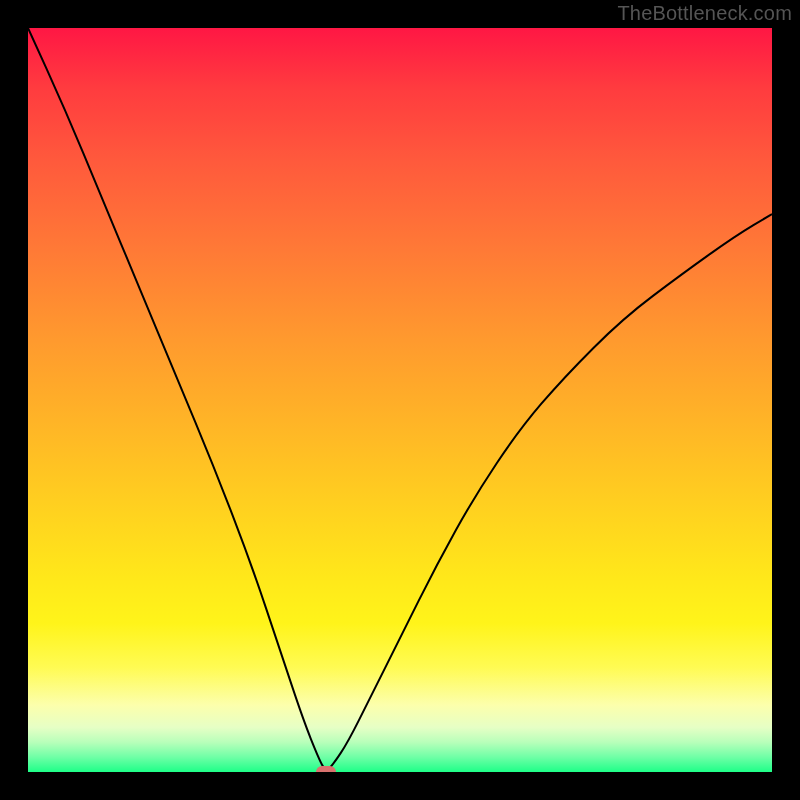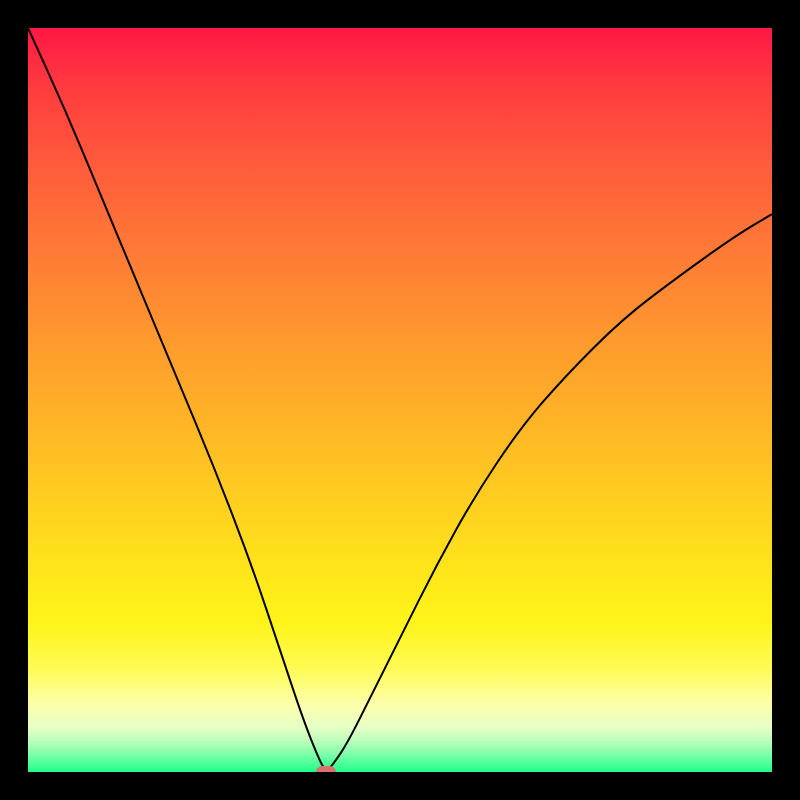--- a/index.html
+++ b/index.html
@@ -70,20 +70,21 @@
     border-radius: 6px;
     background: #d9726e;
     transform: translate(-50%, -50%);
   }
 </style>
 </head>
 <body>
 
 <div class="frame">
 
+  <div class="watermark">TheBottleneck.com</div>
 
   <div class="plot-area">
     <div class="gradient"></div>
 
     <svg class="curve" viewBox="0 0 100 100" preserveAspectRatio="none">
       <path id="curve-path" fill="none" stroke="#000000" stroke-width="2" d="M 0 0 Q 0 0 2.5 5.5 Q 5 11 7.5 17 Q 10 23 12.5 29 Q 15 35 17.5 41 Q 20 47 22.5 53 Q 25 59 27.5 65.5 Q 30 72 32 78 Q 34 84 35.5 88.5 Q 37 93 38 95.5 Q 39 98 39.5 99 Q 40 100 40.5 99.5 Q 41 99 42 97.5 Q 43 96 44.5 93 Q 46 90 48 86 Q 50 82 52.5 77 Q 55.00000000000001 72 57.5 67.5 Q 60 63 63 58.5 Q 66 54 69 50.5 Q 72 47 76 43 Q 80 39 84 36 Q 88 33 91.5 30.5 Q 95 28 97.5 26.5 T 100 25" vector-effect="non-scaling-stroke"></path>
     </svg>
 
     <div class="marker" id="marker" style="left: 40%; top: 100%; background: rgb(217, 114, 110);"></div>
   </div>

